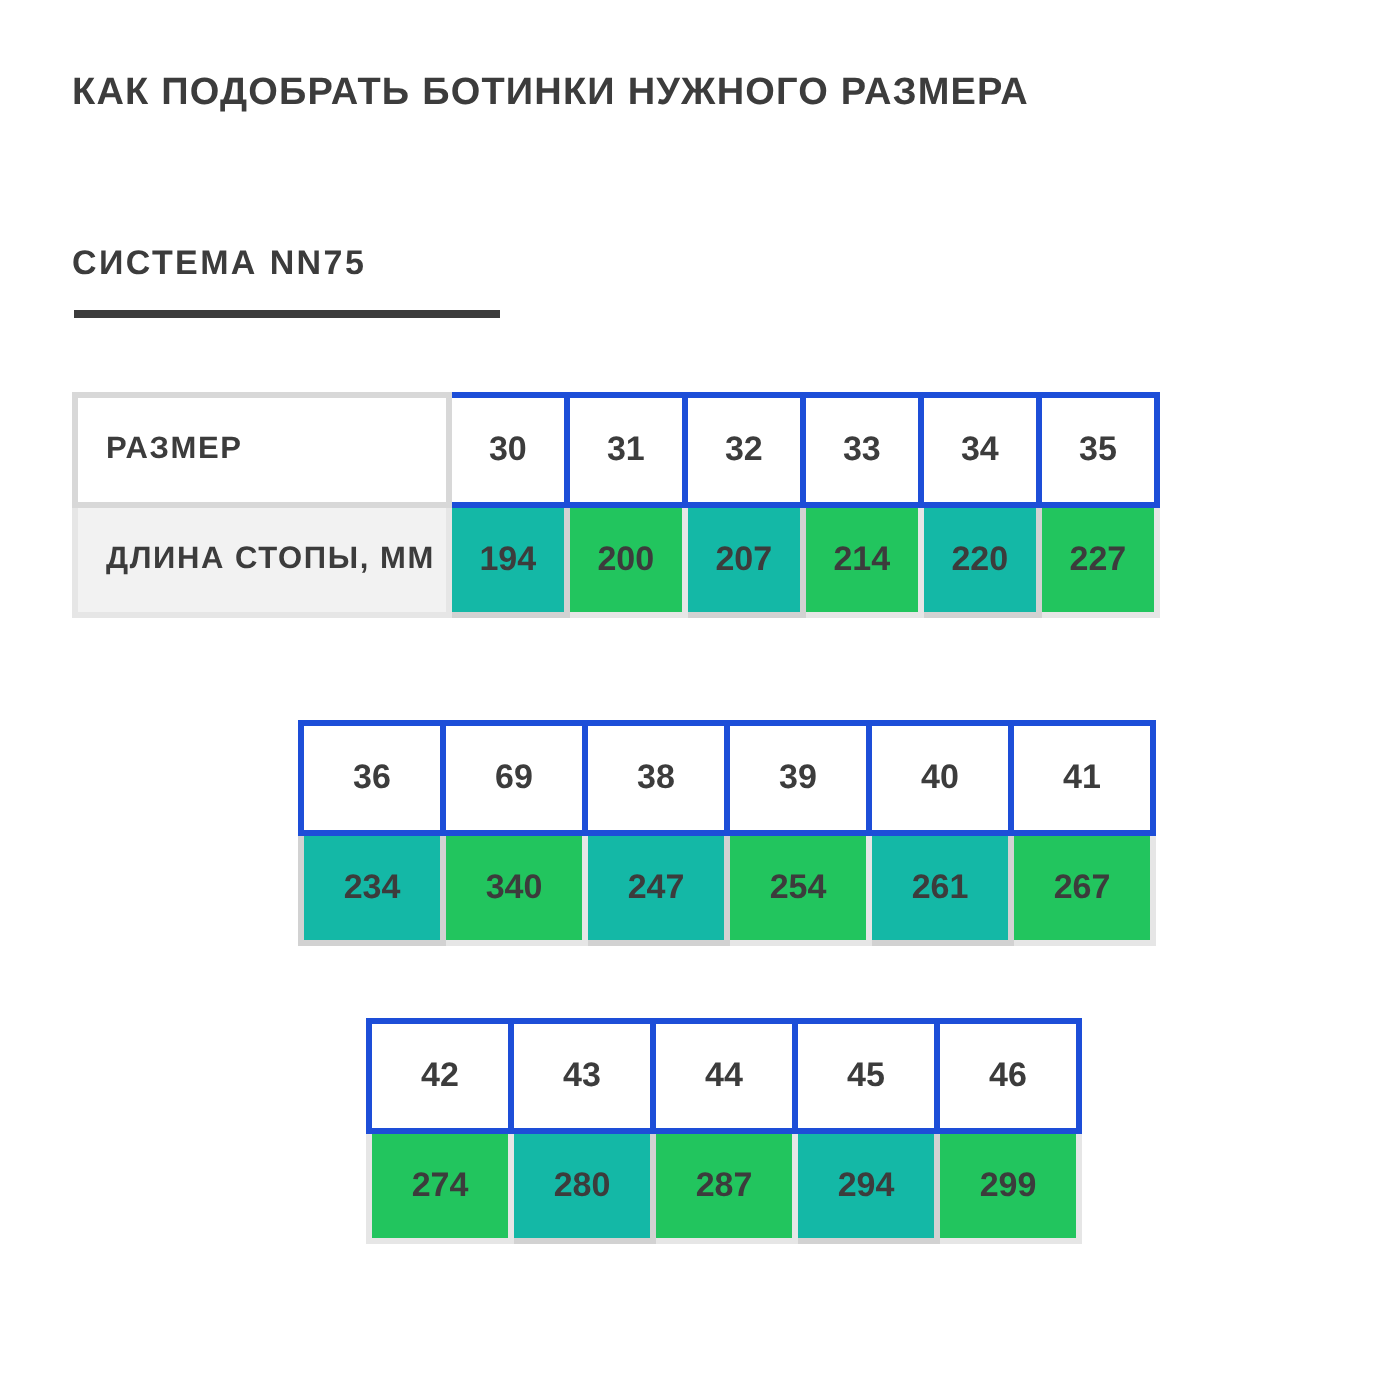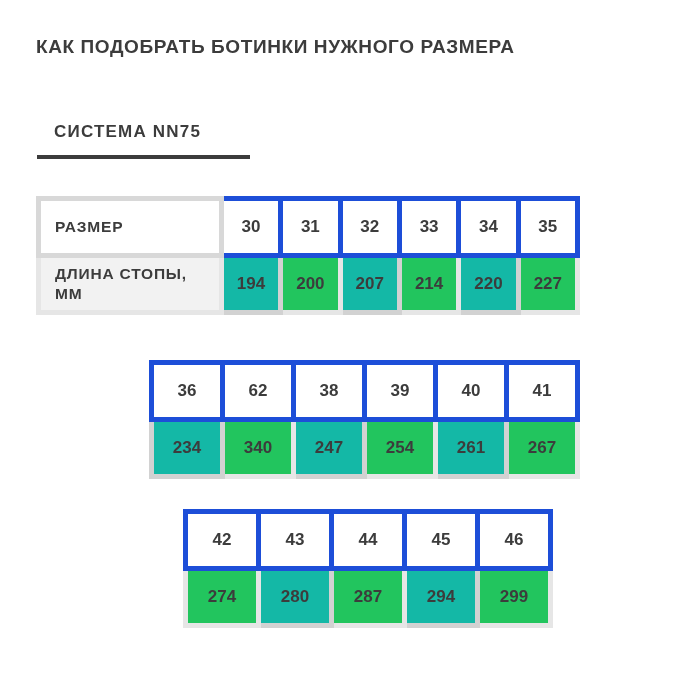--- a/index.html
+++ b/index.html
@@ -34,39 +34,38 @@
   }
   .subtitle {
     position: absolute;
     left: 36px;
     top: 122px;
     font-size: 17px;
     font-weight: bold;
     letter-spacing: 1.2px;
     color: #3c3c3c;
     text-transform: uppercase;
-    margin-left: 18px;
   }
   .rule {
     position: absolute;
     left: 37px;
     top: 155px;
     width: 213px;
     height: 4px;
     background: #3c3c3c;
   }
 
   
   .tbl {
     position: absolute;
     border-collapse: collapse;
     table-layout: fixed;
   }
   .tbl td {
-    border: 5px solid #1d4ed8;
+    border: 3px solid #1d4ed8;
     text-align: center;
     vertical-align: middle;
     font-size: 17px;
     font-weight: bold;
     color: #3c3c3c;
     padding: 0;
     background: #ffffff;
   }
   .tbl tr.vals td {
     background: #22c55e;
@@ -133,21 +132,21 @@
       <td class="alt">220</td>
       <td>227</td>
     </tr>
   </tbody>
     </table>
 
   <table class="tbl" id="block2">
     <tbody>
         <tr class="sizes">
       <td>36</td>
-      <td>62</td>
+      <td>69</td>
       <td>38</td>
       <td>39</td>
       <td>40</td>
       <td>41</td>
     </tr>
     <tr class="vals">
       <td class="alt">234</td>
       <td>340</td>
       <td class="alt">247</td>
       <td>254</td>

